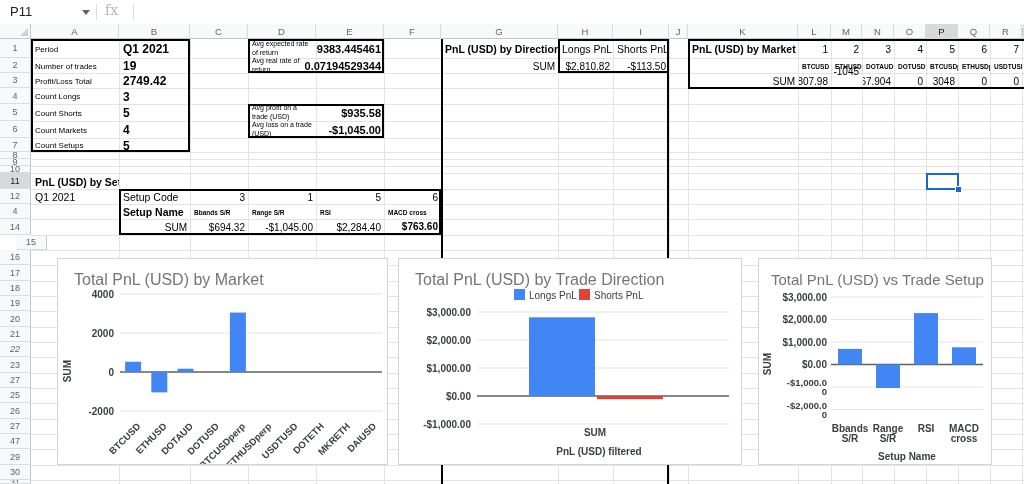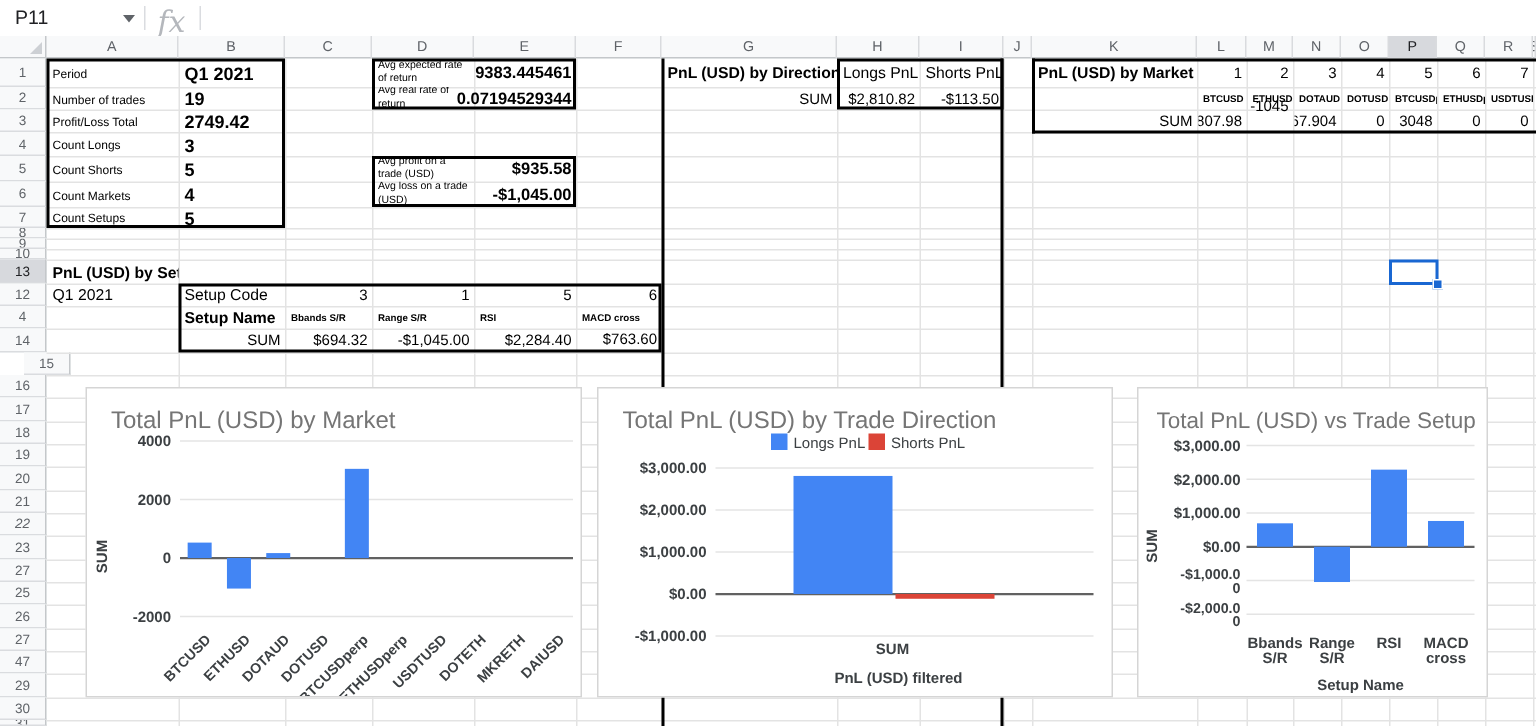--- a/index.html
+++ b/index.html
@@ -6,21 +6,21 @@
   #app{position:relative;width:1024px;height:484px;overflow:hidden;background:#fff;
        font-family:"Liberation Sans",sans-serif;}
   
   #topbar{position:absolute;left:0;top:0;width:1024px;height:24px;background:#fff;}
   #namebox{position:absolute;left:10px;top:4px;font-size:13px;color:#202124;}
   #nb-caret{position:absolute;left:82px;top:10px;width:0;height:0;
             border-left:4px solid transparent;border-right:4px solid transparent;
             border-top:5px solid #5f6368;}
   .vsep{position:absolute;top:4px;width:1px;height:16px;background:#dadce0;}
   #fx{position:absolute;left:105px;top:2px;font-family:"DejaVu Serif",serif;
-      font-style:italic;font-size:20px;color:#b4b7bc;}
+      font-size:14px;color:#b4b7bc;}
   
   #col-headers{position:absolute;top:24px;left:0;width:1024px;height:15px;
                background:#f8f9fa;border-bottom:1px solid #c4c7ca;box-sizing:border-box;}
   .ch{position:absolute;top:0;height:15px;box-sizing:border-box;border-right:1px solid #d9dbde;
       color:#5f6368;font-size:9.5px;display:flex;align-items:center;justify-content:center;overflow:hidden;}
   .ch.hl,.rh.hl{background:#d7d9dd;color:#202124;}
   #corner{position:absolute;left:0;top:24px;width:31px;height:15px;background:#f8f9fa;
           border-right:1px solid #c4c7ca;border-bottom:1px solid #c4c7ca;box-sizing:border-box;}
   #corner-tri{position:absolute;right:2px;bottom:2px;width:0;height:0;
               border-left:8px solid transparent;border-bottom:8px solid #cdd0d4;}
@@ -92,21 +92,21 @@
       <div class="rh" style="top: 39px; height: 19px;">1</div>
       <div class="rh" style="top: 58px; height: 15px;">2</div>
       <div class="rh" style="top: 73px; height: 15px;">3</div>
       <div class="rh" style="top: 88px; height: 16px;">4</div>
       <div class="rh" style="top: 104px; height: 17px;">5</div>
       <div class="rh" style="top: 121px; height: 17px;">6</div>
       <div class="rh" style="top: 138px; height: 14px;">7</div>
       <div class="rh" style="top: 152px; height: 7px;">8</div>
       <div class="rh" style="top: 159px; height: 7px;">9</div>
       <div class="rh" style="top: 166px; height: 7px;">10</div>
-      <div class="rh hl" style="top: 173px; height: 16px;">13</div>
+      <div class="rh hl" style="top: 173px; height: 16px;">11</div>
       <div class="rh" style="top: 189px; height: 15px;">12</div>
       <div class="rh" style="top: 204px; height: 15px;">4</div>
       <div class="rh" style="top: 219px; height: 16px;">14</div>
       <div class="rh" style="top: 235px; height: 15px; margin-left: 16px;">15</div>
       <div class="rh" style="top: 250px; height: 15px;">16</div>
       <div class="rh" style="top: 265px; height: 16px;">17</div>
       <div class="rh" style="top: 281px; height: 15px;">18</div>
       <div class="rh" style="top: 296px; height: 15px;">19</div>
       <div class="rh" style="top: 311px; height: 16px;">20</div>
       <div class="rh" style="top: 327px; height: 15px;">21</div>
@@ -233,21 +233,21 @@
       <div class="cell s-num" style="left: 385px; top: 189px; width: 56px; height: 16px;">6</div>
       <div class="cell s-titleb" style="left: 120px; top: 204px; width: 70px; height: 16px;">Setup Name</div>
       <div class="cell s-mkt" style="left: 191px; top: 204px; width: 57px; height: 16px;">Bbands S/R</div>
       <div class="cell s-mkt" style="left: 249px; top: 204px; width: 67px; height: 16px;">Range S/R</div>
       <div class="cell s-mkt" style="left: 317px; top: 204px; width: 67px; height: 16px;">RSI</div>
       <div class="cell s-mkt" style="left: 385px; top: 204px; width: 56px; height: 16px;">MACD cross</div>
       <div class="cell s-num" style="left: 120px; top: 219px; width: 70px; height: 17px;">SUM</div>
       <div class="cell s-num" style="left: 191px; top: 219px; width: 57px; height: 17px;">$694.32</div>
       <div class="cell s-num" style="left: 249px; top: 219px; width: 67px; height: 17px;">-$1,045.00</div>
       <div class="cell s-num" style="left: 317px; top: 219px; width: 67px; height: 17px;">$2,284.40</div>
-      <div class="cell s-num" style="left: 385px; top: 219px; width: 56px; height: 15px;">$763.60</div>
+      <div class="cell s-num" style="left: 385px; top: 219px; width: 56px; height: 15px; font-weight: bold;">$763.60</div>
     </div>
 
   <div class="bbox" style="left:31px;top:39px;width:159px;height:113px"></div>
   <div class="bbox" style="left:248px;top:39px;width:136px;height:34px"></div>
   <div class="bbox" style="left:248px;top:104px;width:136px;height:34px"></div>
   <div class="bbox" style="left:558px;top:39px;width:111px;height:34px"></div>
   <div class="bbox" style="left:688px;top:39px;width:336px;height:50px;border-right:none"></div>
   <div class="bbox" style="left:119px;top:189px;width:322px;height:46px"></div>
   <div class="vline" style="left:441px;top:39px;height:445px"></div>
   <div class="vline" style="left:667px;top:39px;height:445px"></div>

